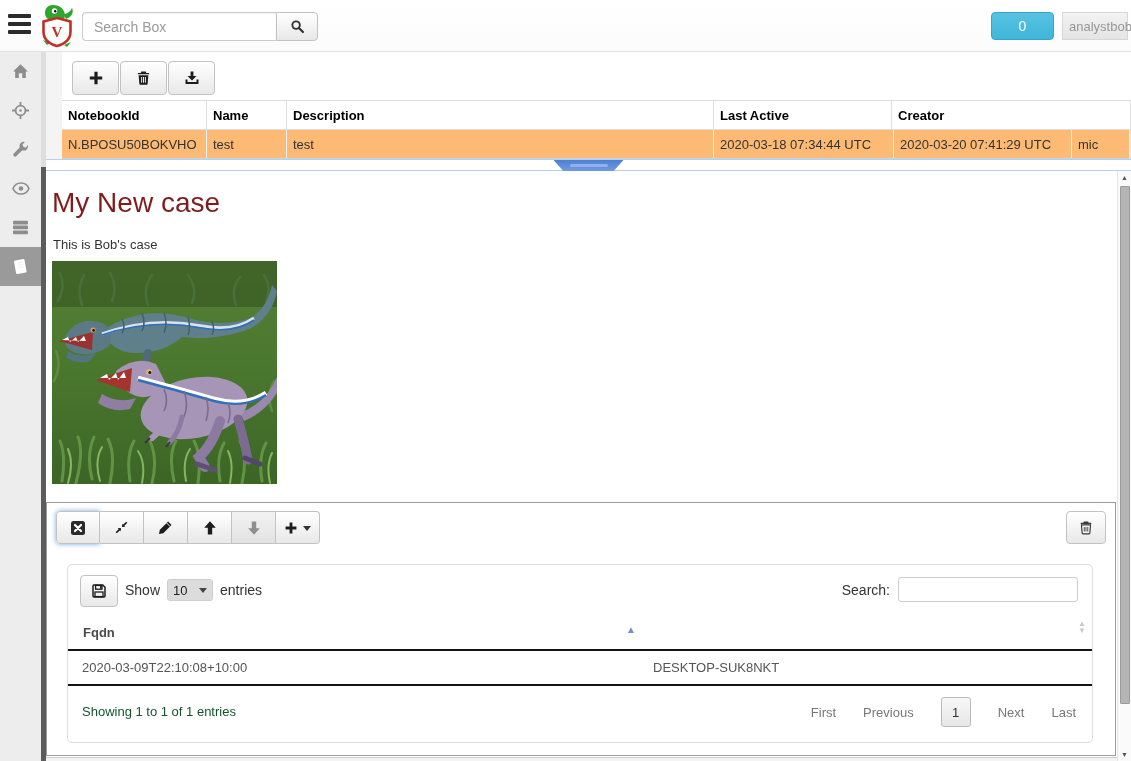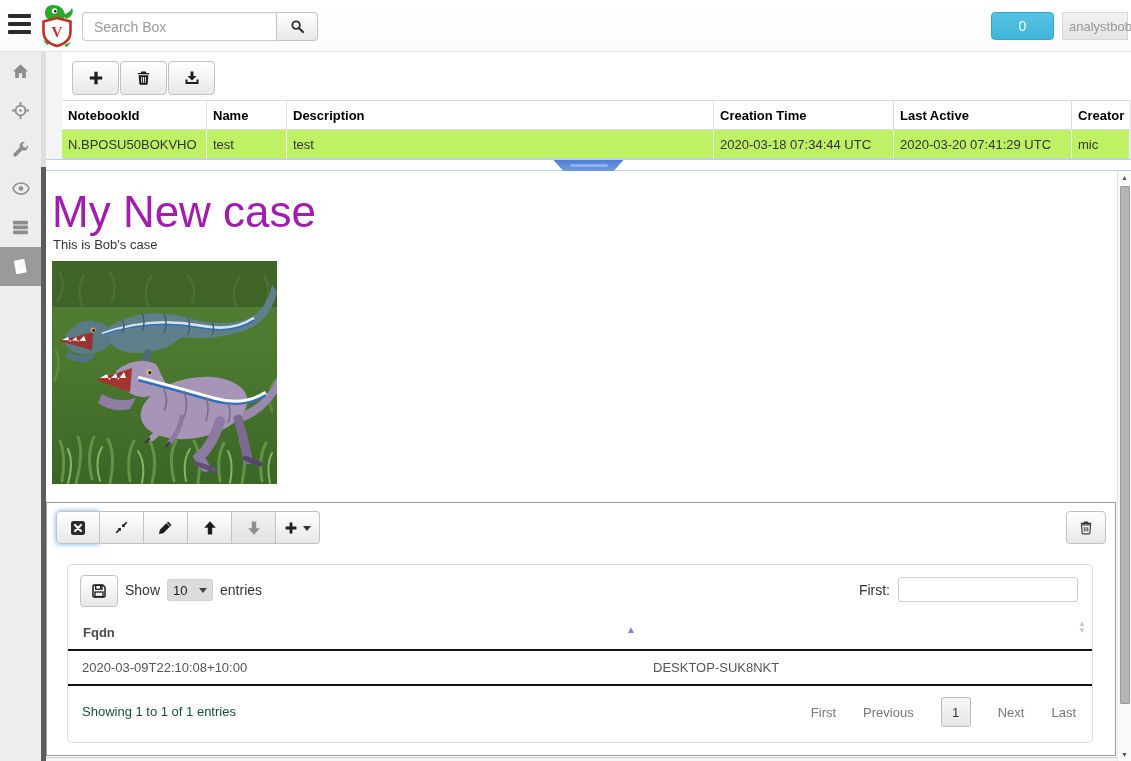--- a/index.html
+++ b/index.html
@@ -40,42 +40,42 @@
   
   .top-pane { position:absolute; left:62px; top:52px; width:1085px; height:108px; background:#fff; }
   .nb-toolbar { position:absolute; left:10px; top:9px; display:flex; gap:1px; }
   .nb-toolbar .btn { width:47px; height:34px; }
   .nb-table { position:absolute; left:0; top:48px; width:1068px; }
   .nb-row { display:flex; align-items:stretch; }
   .nb-row > div { padding:0 6px; display:flex; align-items:center; overflow:hidden; white-space:nowrap; }
   .nb-head { height:30px; font-weight:bold; color:#000; border-top:1px solid #ddd; border-bottom:1px solid #ddd; background:#fff; }
   .nb-head > div { border-right:1px solid #ddd; }
   .nb-head > div:last-child { border-right:none; }
-  .nb-data { height:29px; background:#bef264; color:#333; border-bottom:1px solid #bcd8e8; cursor:pointer; }
+  .nb-data { height:29px; background:#fdba74; color:#333; border-bottom:1px solid #bcd8e8; cursor:pointer; }
   .nb-data > div { border-right:1px solid #e9f4fa; }
   .c0{width:145px;} .c1{width:80px;} .c2{width:427px;} .c3{width:180px;} .c4{width:178px;} .c5{width:58px;}
   
   .sb { position:absolute; background:#f6f6f6; border:1px solid #e2e2e2; display:flex; flex-direction:column; align-items:center; }
   .sb-top { right:0; top:48px; width:17px; height:64px; }
   .sb-bottom { right:0; top:171px; width:14px; height:590px; border-left:1px solid #e5e5e5; border-top:none; border-right:none; border-bottom:none; background:#fafafa; }
   .sb-arrow { font-size:7px; color:#555; height:13px; display:flex; align-items:center; cursor:pointer; }
   .sb-thumb { width:11px; background:#b5b5b5; border:1px solid #9c9c9c; border-radius:1px; cursor:grab; }
   .sb-top .sb-thumb { height:32px; }
   .sb-bottom .sb-thumb { height:518px; width:10px; margin-top:2px; }
   .sb-bottom .sb-arrow:last-child { margin-top:auto; }
   
   .splitter { position:absolute; left:46px; top:159px; width:1085px; height:12px; background:#fff;
     border-top:1px solid #b9cfe8; border-bottom:1px solid #b9cfe8; z-index:4; }
   .split-handle { position:absolute; left:50%; transform:translateX(-50%); top:0; width:70px; height:11px;
     background:linear-gradient(#4f7fd4,#6f9ae0); clip-path:polygon(0 0,100% 0,86% 100%,14% 100%);
     cursor:row-resize; }
   .split-handle-inner { position:absolute; left:16px; right:16px; top:4px; height:3px; background:#8fb0ec; border-radius:2px; }
   
   .bottom-pane { position:absolute; left:46px; top:171px; width:1071px; height:587px; background:#fff; border-bottom:1px solid #ccc; }
-  .case-title { position:absolute; left:6px; top:16px; margin:0; font-size:44px; font-weight:400; color:#a21caf; }
+  .case-title { position:absolute; left:6px; top:16px; margin:0; font-size:28px; font-weight:400; color:#7f1d1d; }
   .case-desc { position:absolute; left:7px; top:66px; font-size:13px; color:#333; }
   .dino-img { position:absolute; left:6px; top:90px; width:225px; height:223px; }
   .cell { position:absolute; left:0px; top:331px; width:1070px; height:254px; border:1px solid #9b9b9b; background:#fff; }
   .cell-toolbar { position:absolute; left:9px; right:9px; top:8px; height:34px; }
   .btn-group { display:flex; float:left; }
   .btn-group .btn { width:44px; height:33px; border-radius:0; border-left-width:0; }
   .btn-group .btn:first-child { border-radius:4px 0 0 4px; border-left-width:1px; }
   .btn-group .btn:last-child { border-radius:0 4px 4px 0; }
   .cell-trash { float:right; width:40px; height:33px; }
   .caret { display:inline-block; width:0; height:0; border:4px solid transparent; border-top:5px solid #333; margin-left:5px; margin-top:5px; }
@@ -203,21 +203,20 @@
         <path d="M1.5 9.5v4.5h13V9.5h-2v2.5h-9V9.5z" fill="#1d1d1d"></path>
       </svg>
     </button>
   </div>
 
   <div class="nb-table">
     <div class="nb-row nb-head">
       <div class="c0">NotebookId</div>
       <div class="c1">Name</div>
       <div class="c2">Description</div>
-      <div class="c3">Creation Time</div>
       <div class="c4">Last Active</div>
       <div class="c5">Creator</div>
     </div>
     <div class="nb-row nb-data">
       <div class="c0">N.BPOSU50BOKVHO</div>
       <div class="c1">test</div>
       <div class="c2">test</div>
       <div class="c3">2020-03-18 07:34:44 UTC</div>
       <div class="c4">2020-03-20 07:41:29 UTC</div>
       <div class="c5">mic</div>
@@ -354,21 +353,21 @@
         </button>
         <div class="show-group">
           <span>Show</span>
           <div class="pagesize">
             <span>10</span>
             <span class="caret"></span>
           </div>
           <span>entries</span>
         </div>
         <div class="dt-search">
-          <span>First:</span>
+          <span>Search:</span>
           <input type="text" value="" style="">
         </div>
       </div>
 
       <div class="dt-head">
         <span class="sort-asc">▲</span>
         <div class="col2">Fqdn</div>
         <span class="sort-both">▲<br>▼</span>
       </div>
 

